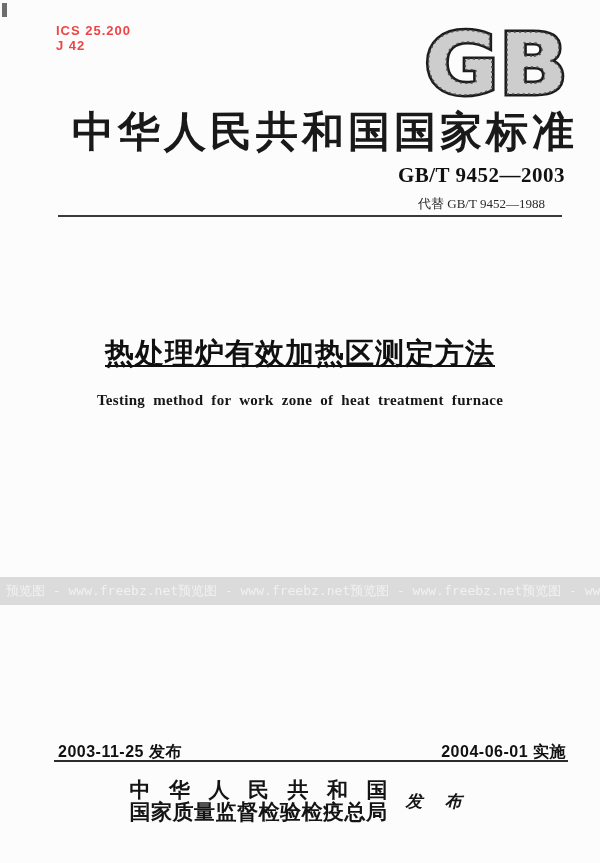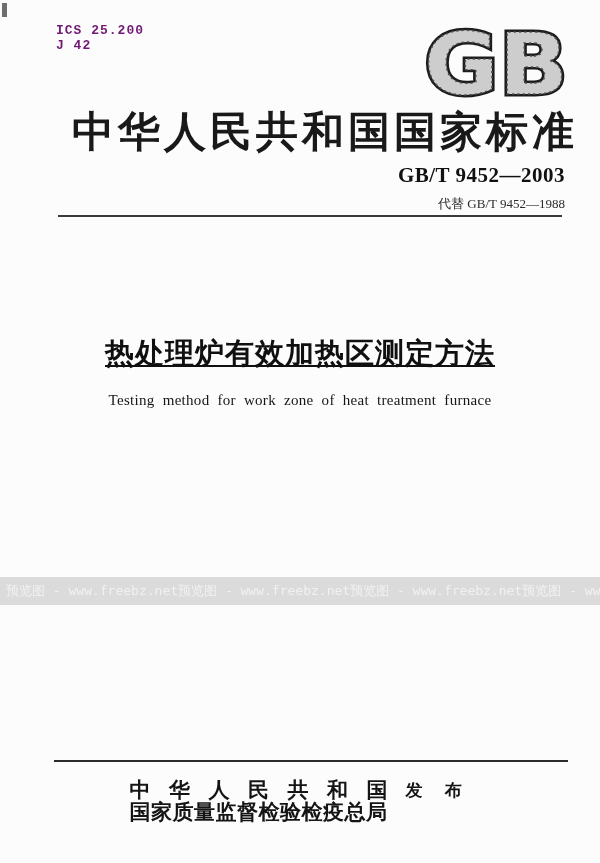--- a/index.html
+++ b/index.html
@@ -17,26 +17,26 @@
   .scan-mark {
     position: absolute;
     left: 2px; top: 3px;
     width: 5px; height: 14px;
     background: #4a4a4a;
     opacity: .8;
   }
   .ics-block {
     position: absolute;
     left: 56px; top: 23px;
-    font-family: Liberation Mono, monospace;
+    font-family: Liberation Sans, sans-serif;
     font-weight: bold;
     font-size: 13px;
     line-height: 15px;
     letter-spacing: 1px;
-    color: #701a75;
+    color: #ef4444;
   }
   .gb-logo {
     position: absolute;
     top: 20px; right: 28px;
     width: 152px; height: 86px;
   }
   .std-org-title {
     position: absolute;
     left: 56px; top: 104px;
     width: 505px;
@@ -45,21 +45,21 @@
     letter-spacing: 3px;
     white-space: nowrap;
     text-align: justify;
     text-align-last: justify;
     color: #191919;
     margin-left: 16px;
   }
   .std-number-block {
     position: absolute;
     right: 35px; top: 163px;
-    text-align: right;
+    text-align: center;
     line-height: 1.15;
   }
   .std-number {
     font-size: 21px;
     font-weight: bold;
     letter-spacing: .5px;
     color: #111;
   }
   .std-replaces {
     font-size: 13px;
@@ -80,21 +80,21 @@
     font-weight: bold;
     font-size: 29px;
     letter-spacing: 1px;
     color: #101010;
     text-decoration: underline;
   }
   .doc-title-en {
     position: absolute;
     left: 0; right: 0; top: 392px;
     text-align: center;
-    font-weight: normal;
+    font-weight: bold;
     font-size: 15px;
     word-spacing: 4px;
     letter-spacing: .3px;
     color: #161616;
   }
   .watermark-band {
     position: absolute;
     left: 0; right: 0; top: 577px;
     height: 28px;
     background: #dbdbdb;
@@ -123,21 +123,21 @@
     position: absolute;
     left: 54px; right: 32px; top: 760px;
     height: 2px;
     background: #2c2c2c;
   }
   .issuer-row {
     position: absolute;
     left: 0; right: 0; top: 779px;
     display: flex;
     justify-content: center;
-    align-items: flex-start;
+    align-items: center;
   }
   .issuer-lines {
     font-weight: bold;
     font-size: 21px;
     line-height: 22px;
     color: #141414;
   }
   .issuer-line1 {
     width: 258px;
     white-space: nowrap;
@@ -149,20 +149,21 @@
     letter-spacing: .5px;
     white-space: nowrap;
   }
   .publish-label {
     font-weight: bold;
     font-size: 17px;
     letter-spacing: 9px;
     margin-left: 14px;
     color: #141414;
     white-space: nowrap;
+    font-style: italic;
   }
 </style>
 </head>
 <body>
 
 <div class="page">
 
   <div class="scan-mark"></div>
 
   <div class="ics-block">
@@ -188,20 +189,24 @@
 
   <div class="doc-title-en">Testing method for work zone of heat treatment furnace</div>
 
   <div class="watermark-band">
     <span>预览图 - www.freebz.net</span>
     <span>预览图 - www.freebz.net</span>
     <span>预览图 - www.freebz.net</span>
     <span>预览图 - www.freebz.net</span>
   </div>
 
+  <div class="dates-row">
+    <span>2003-11-25 发布</span>
+    <span>2004-06-01 实施</span>
+  </div>
 
   <div class="dates-rule"></div>
 
   <div class="issuer-row">
     <div class="issuer-lines">
       <div class="issuer-line1">中华人民共和国</div>
       <div class="issuer-line2">国家质量监督检验检疫总局</div>
     </div>
     <div class="publish-label">发 布</div>
   </div>

